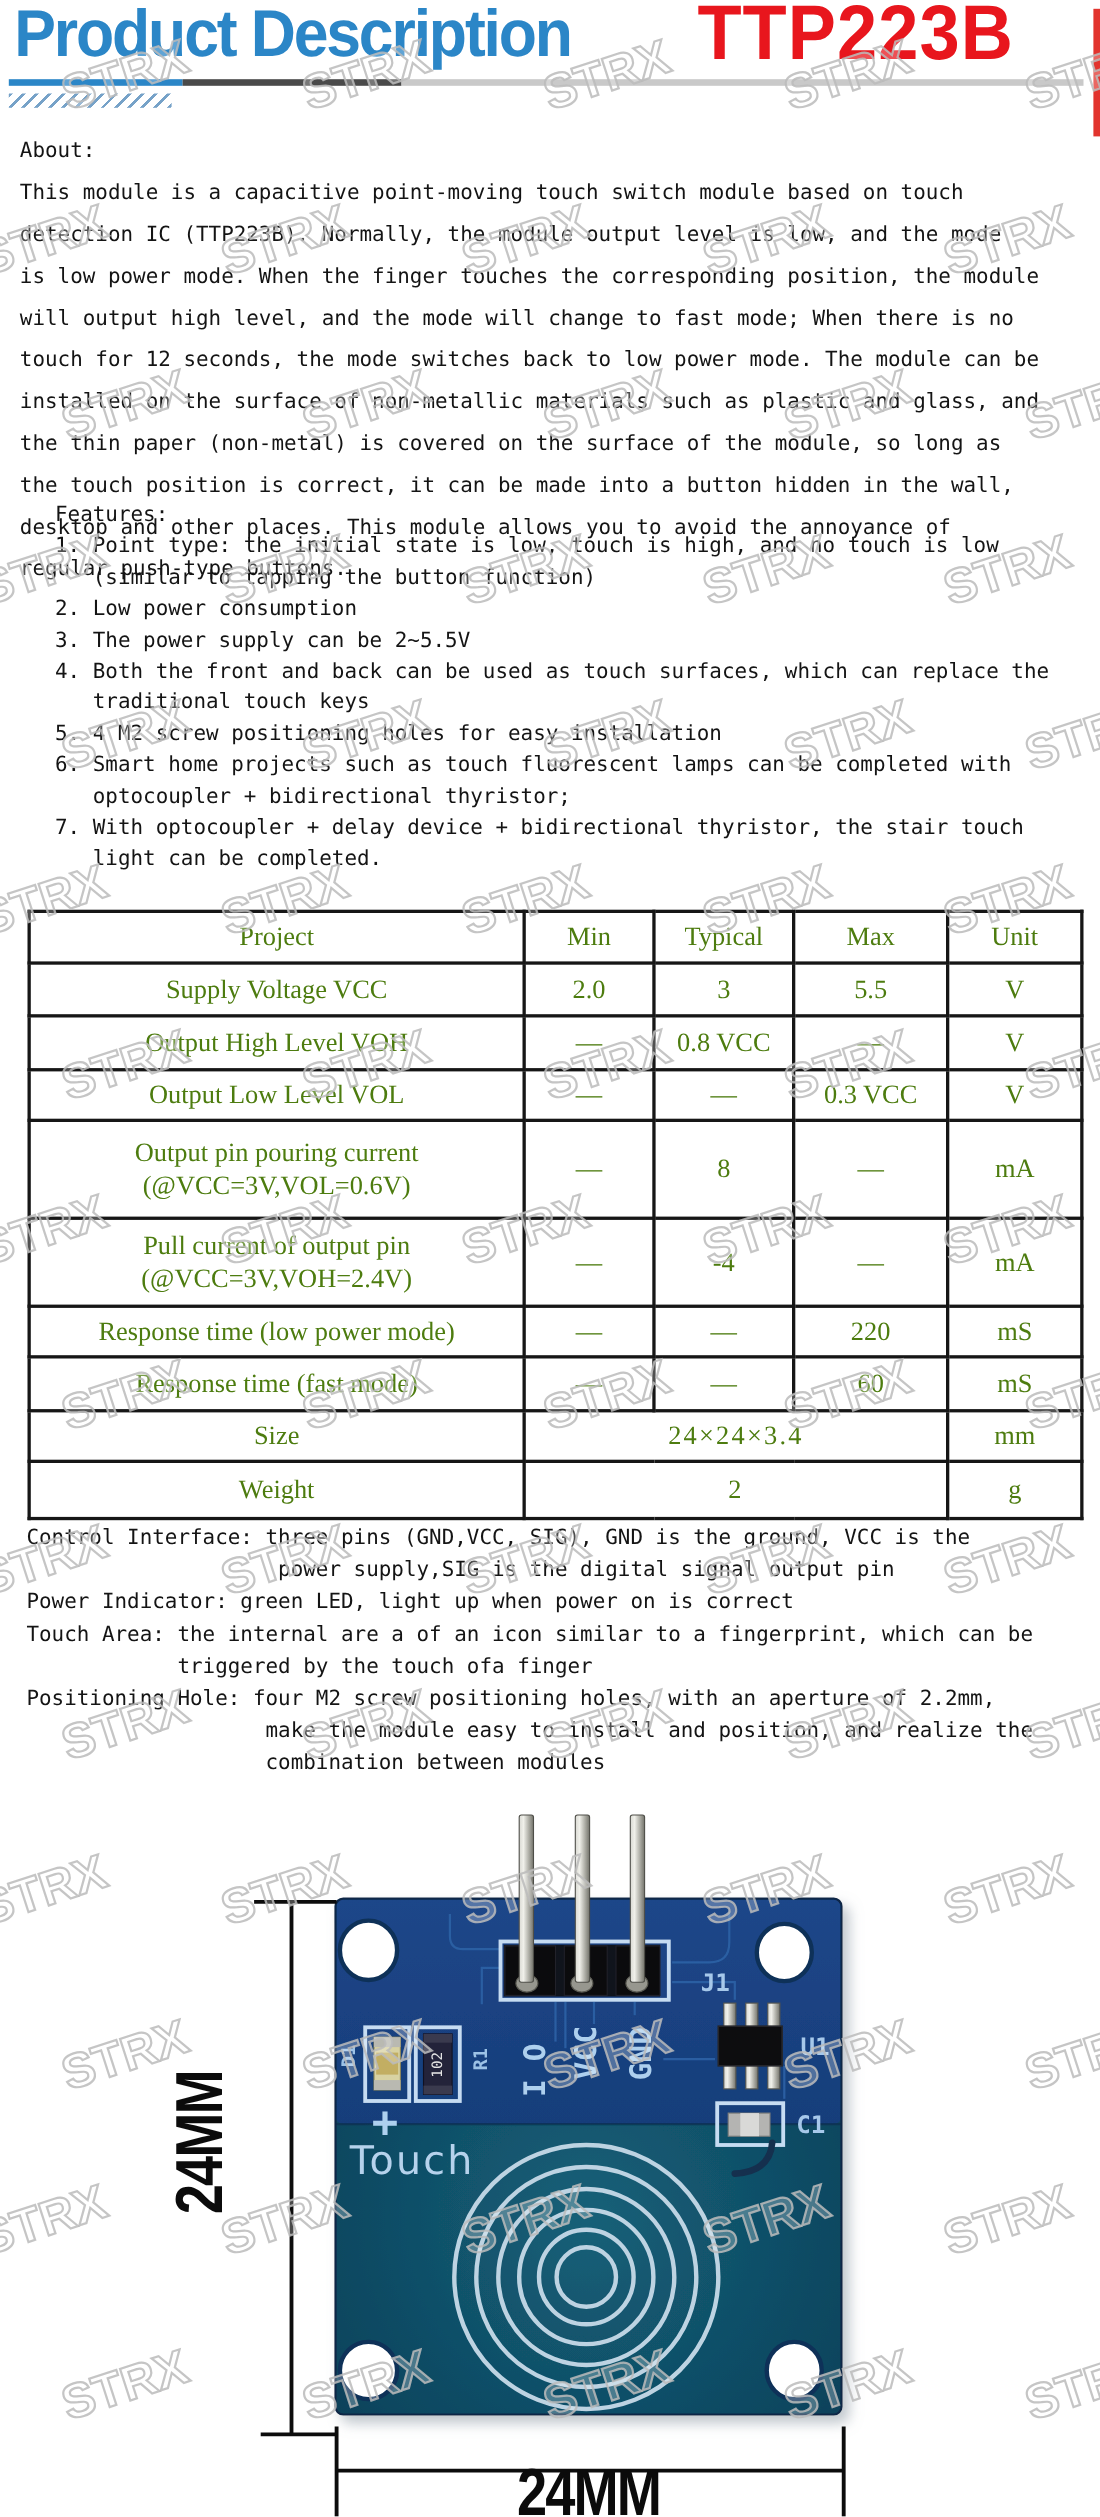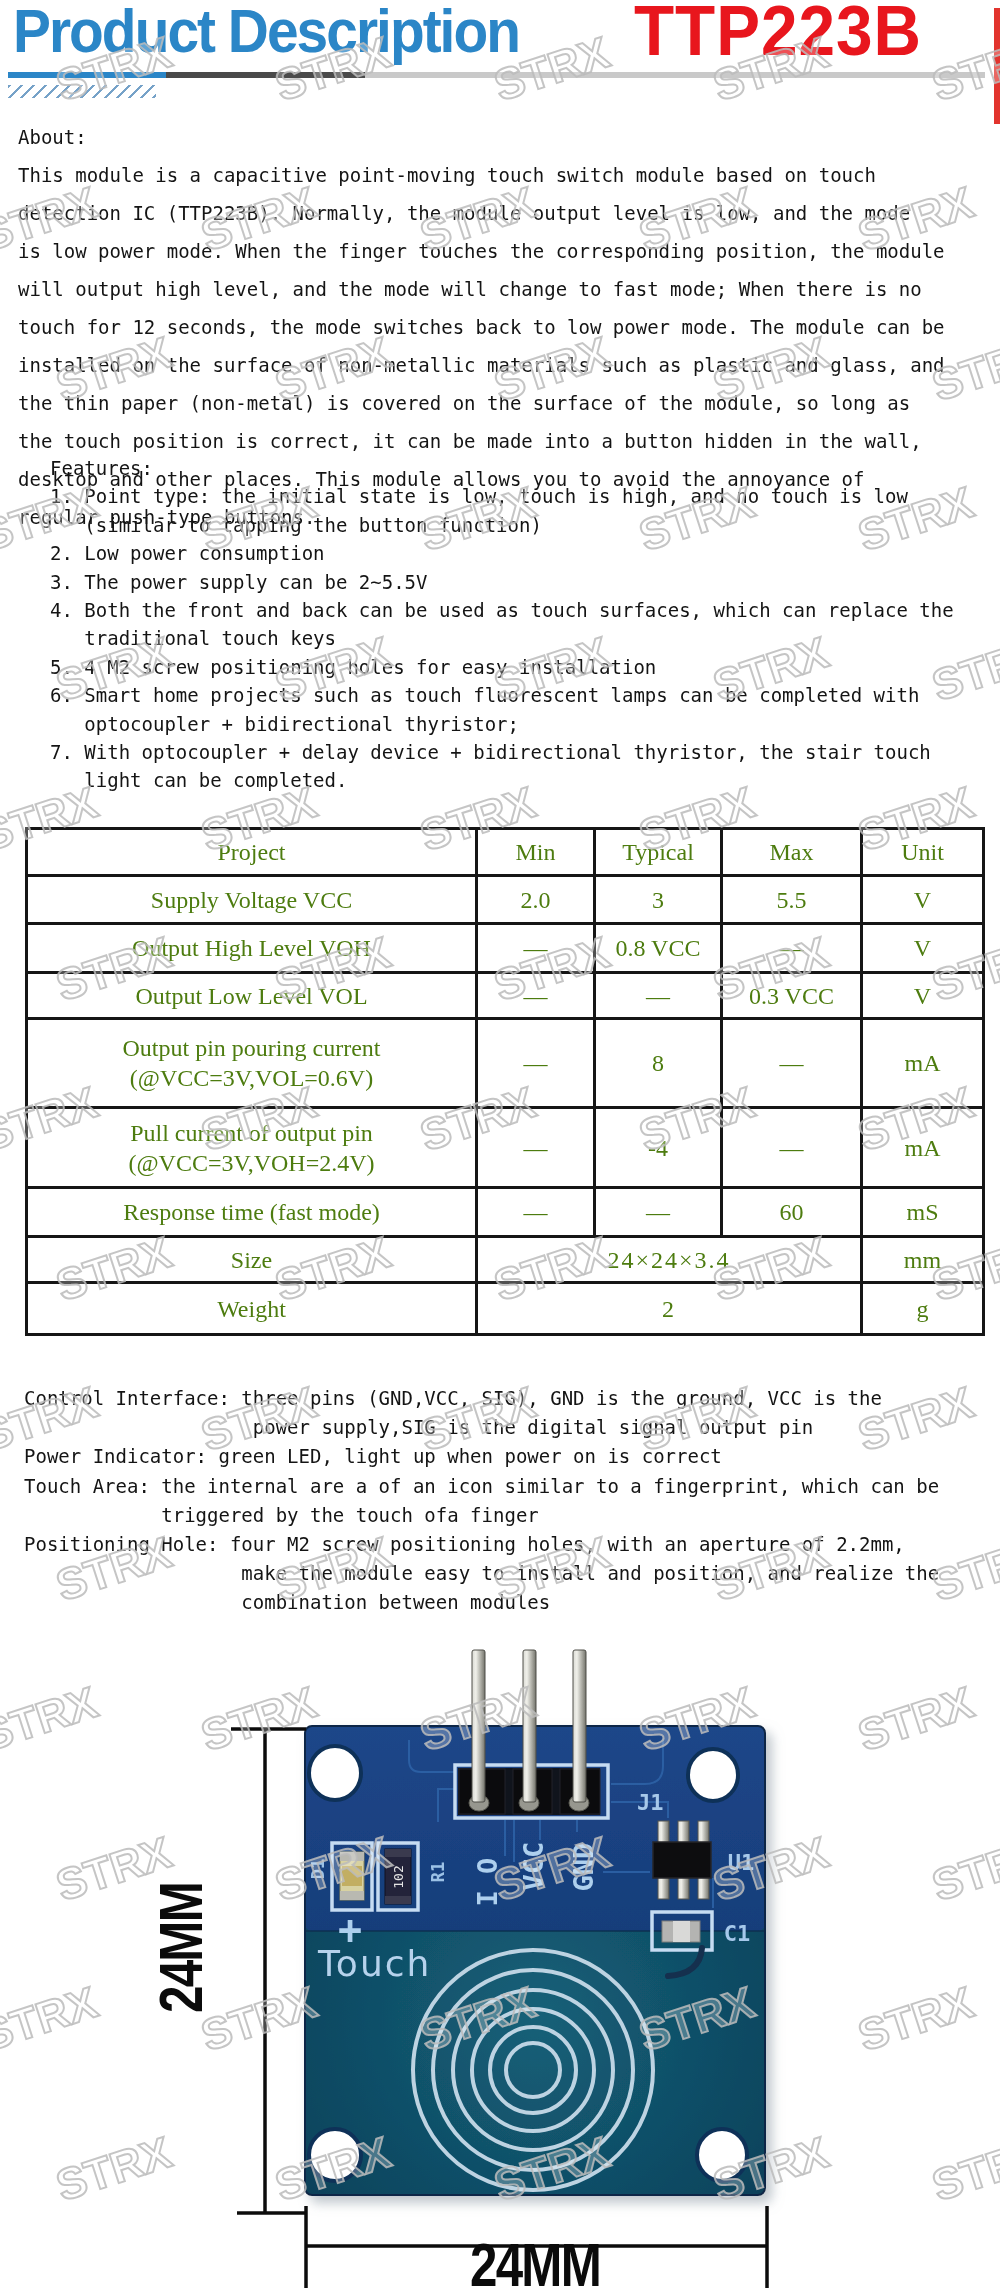--- a/index.html
+++ b/index.html
@@ -142,20 +142,29 @@
           </tr>
           <tr style="height: 80px;">
             <td>
               <div>Pull current of output pin</div>
               <div>(@VCC=3V,VOH=2.4V)</div>
             </td>
             <td>—</td>
             <td>-4</td>
             <td>—</td>
             <td>mA</td>
+          </tr>
+          <tr style="height: 46px;">
+            <td>
+              <div>Response time (low power mode)</div>
+            </td>
+            <td>—</td>
+            <td>—</td>
+            <td>220</td>
+            <td>mS</td>
           </tr>
           <tr style="height: 49px;">
             <td>
               <div>Response time (fast mode)</div>
             </td>
             <td>—</td>
             <td>—</td>
             <td>60</td>
             <td>mS</td>
           </tr>

